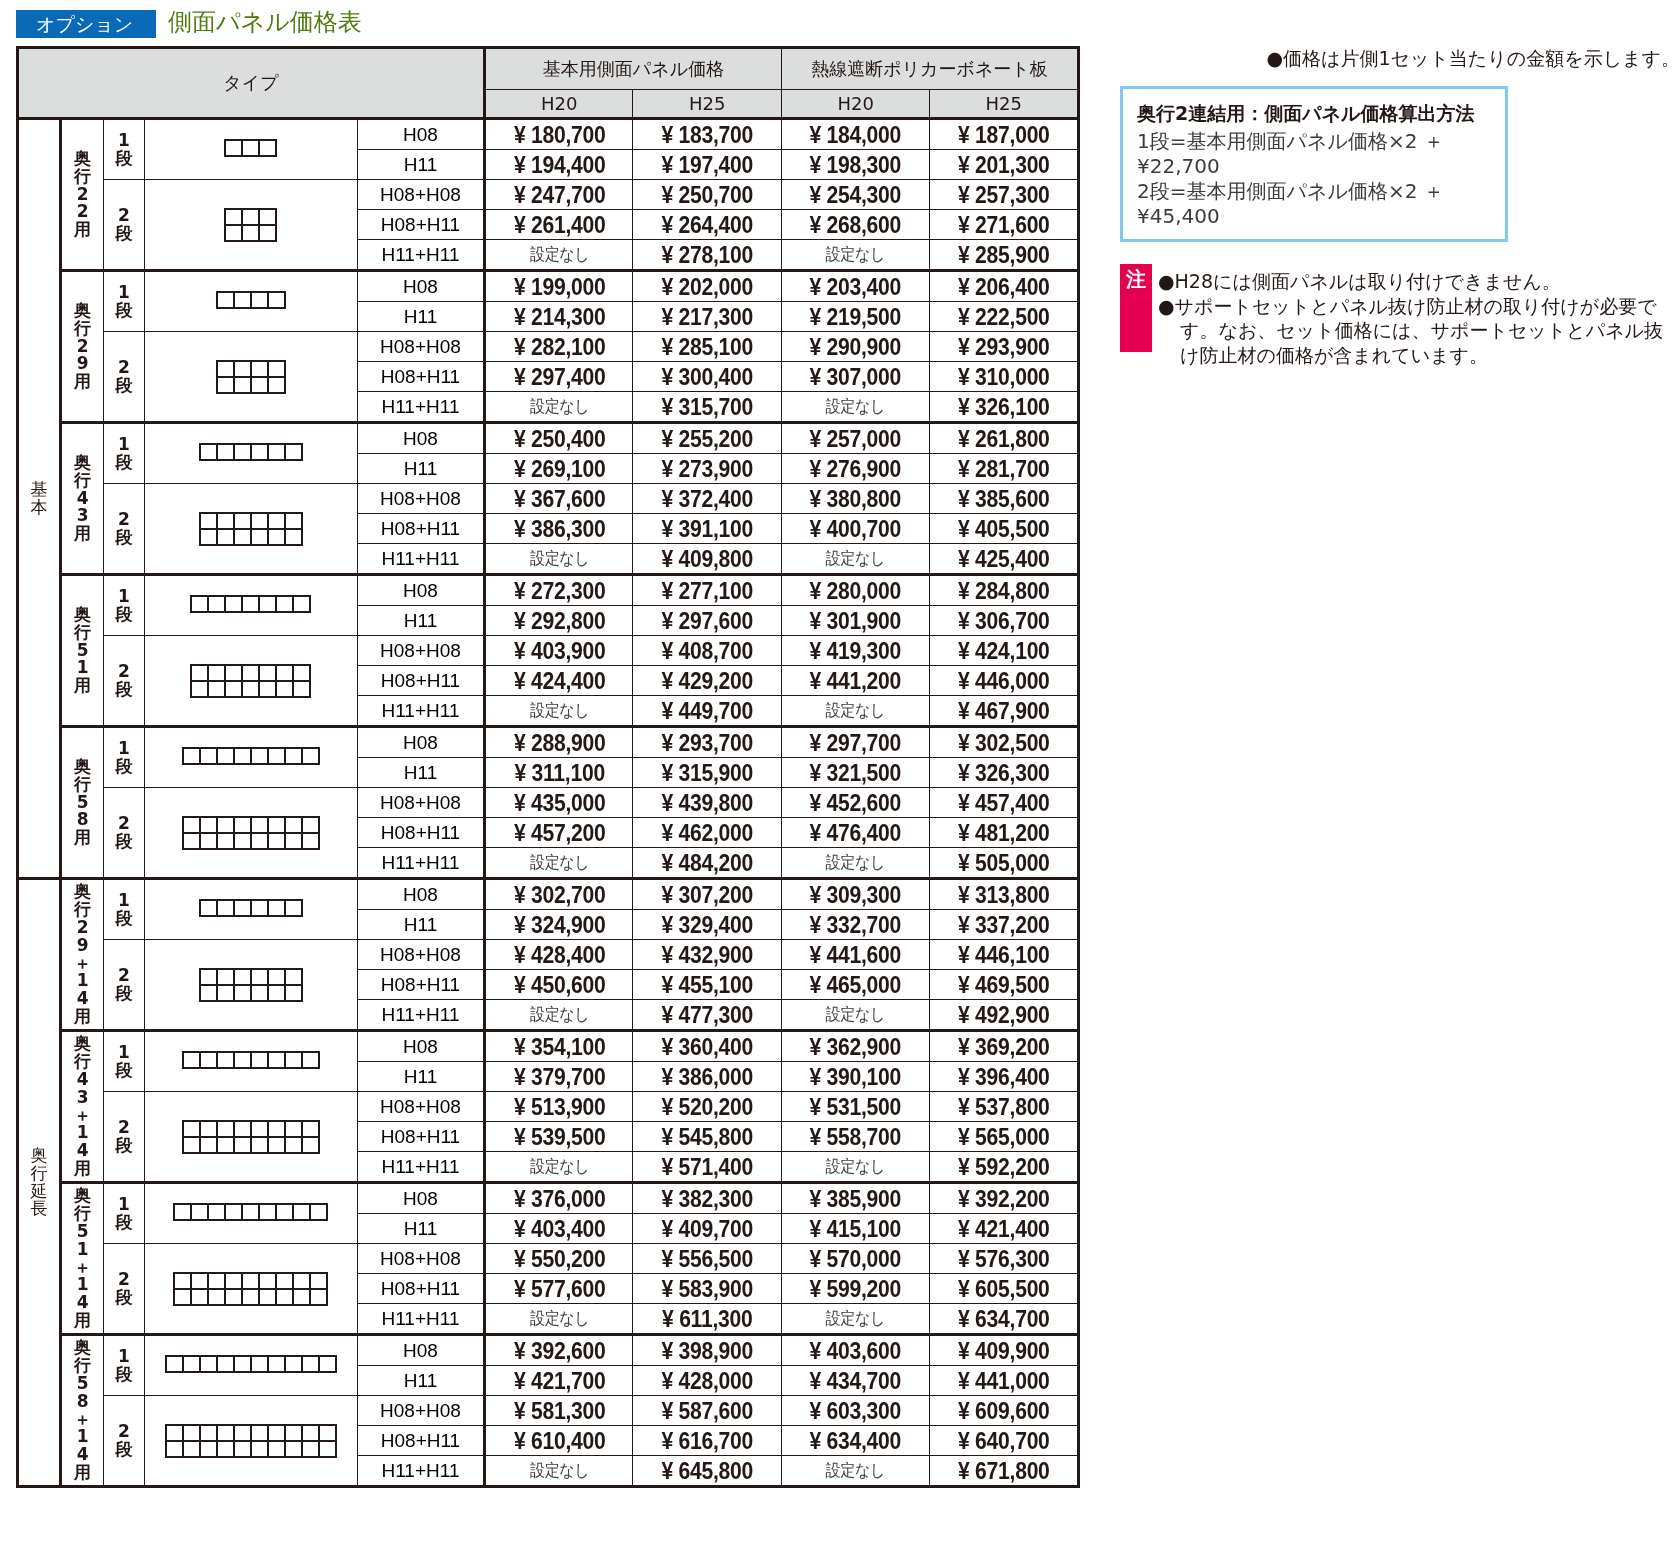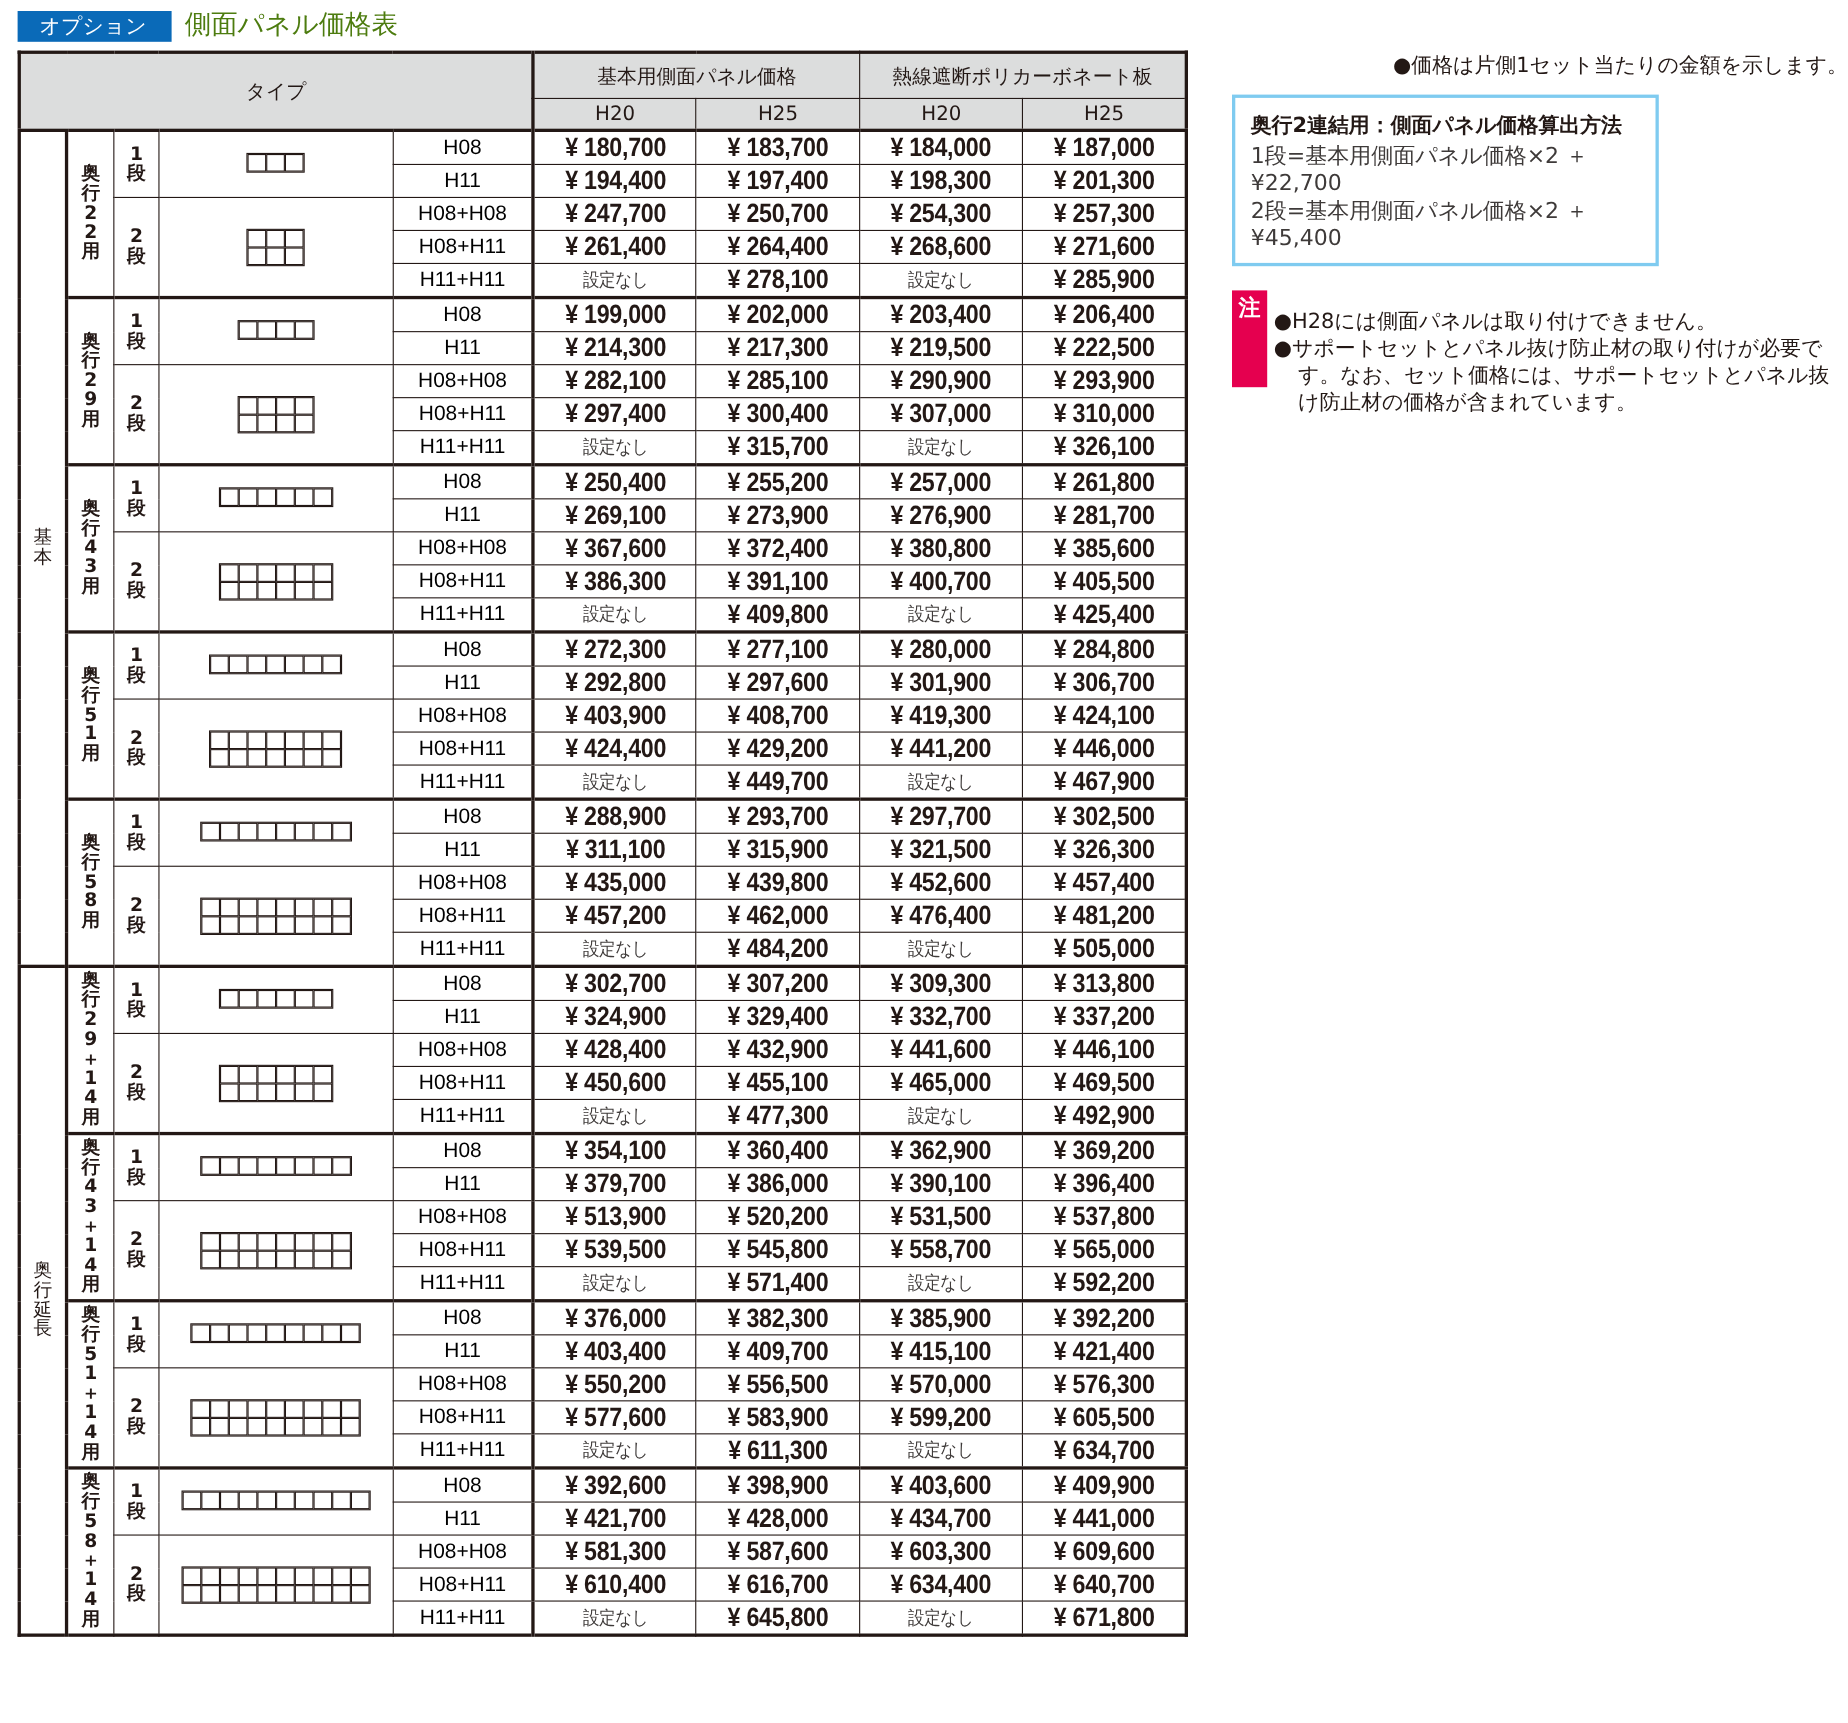--- a/index.html
+++ b/index.html
@@ -26,21 +26,21 @@
   .thick-right { border-right:3px solid #231815 !important; }
   .panel-icon { display:inline-grid; border:1.5px solid #231815; }
   .panel-icon span { width:17px; height:16px; border:0.75px solid #231815; box-sizing:border-box; }
   .notes { position:absolute; left:1120px; top:46px; width:560px; }
   .note-main { font-size:19px; color:#231815; margin:0;text-align:right; }
   .calc-box { margin-top:14px; border:3px solid #7fcbf0; width:388px; padding:12px 14px 10px 14px; box-sizing:border-box; }
   .calc-title { font-size:19px; font-weight:bold; margin-bottom:2px; }
   .calc-line { font-size:20px; line-height:1.25; color:#3e3a39; }
   .caution { margin-top:22px; display:flex; }
   .caution-badge { background:#e5004f; color:#fff; width:32px; font-weight:bold; font-size:20px; text-align:center; padding-top:2px; height:88px; box-sizing:border-box; flex:none; }
-  .caution-list { margin:16px 0 0 6px; padding:0; list-style:none; font-size:19px; line-height:1.3; }
+  .caution-list { margin:5px 0 0 6px; padding:0; list-style:none; font-size:19px; line-height:1.3; }
   .caution-list li { padding-left:22px; text-indent:-22px; }
 </style>
 </head>
 <body>
 
 <div class="title-bar">
   <span class="option-badge">オプション</span>
   <span class="page-title">側面パネル価格表</span>
 </div>
 

